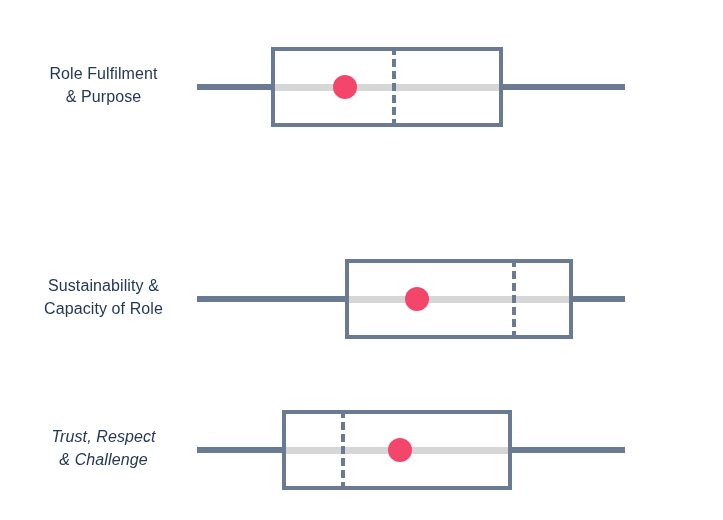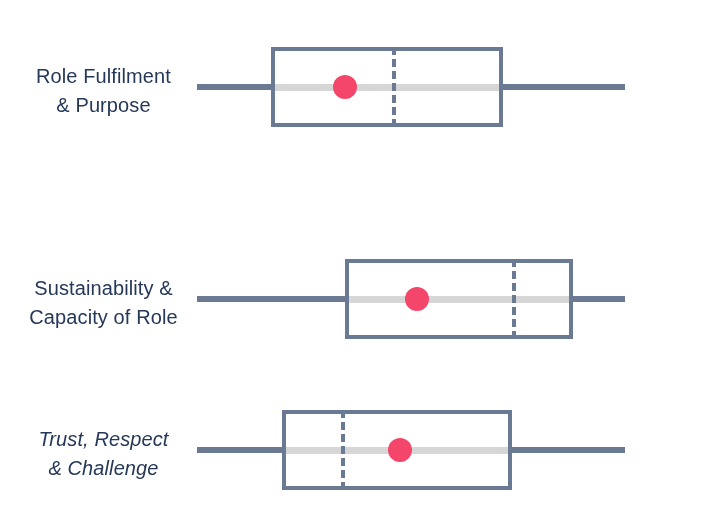--- a/index.html
+++ b/index.html
@@ -22,21 +22,21 @@
   }
   .box-row {
     position: absolute;
     left: 0;
     width: 723px;
   }
   .row-label {
     position: absolute;
     text-align: center;
     color: #253858;
-    font-size: 20px;
+    font-size: 16px;
     line-height: 1.45;
     font-family: "Liberation Sans", sans-serif;
     white-space: pre-line;
     letter-spacing: 0.1px;
   }
   .whisker-line {
     position: absolute;
     background: #6b7a93;
     height: 6px;
   }

